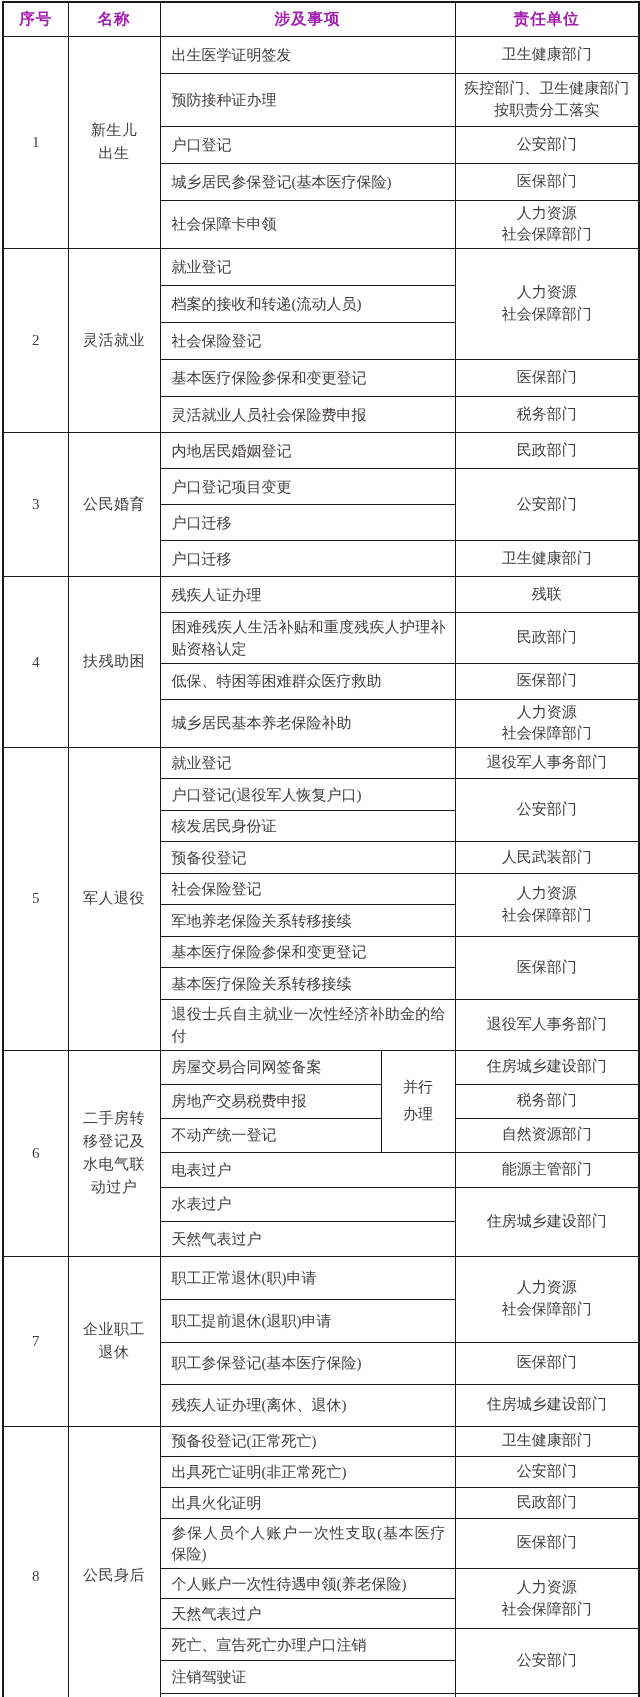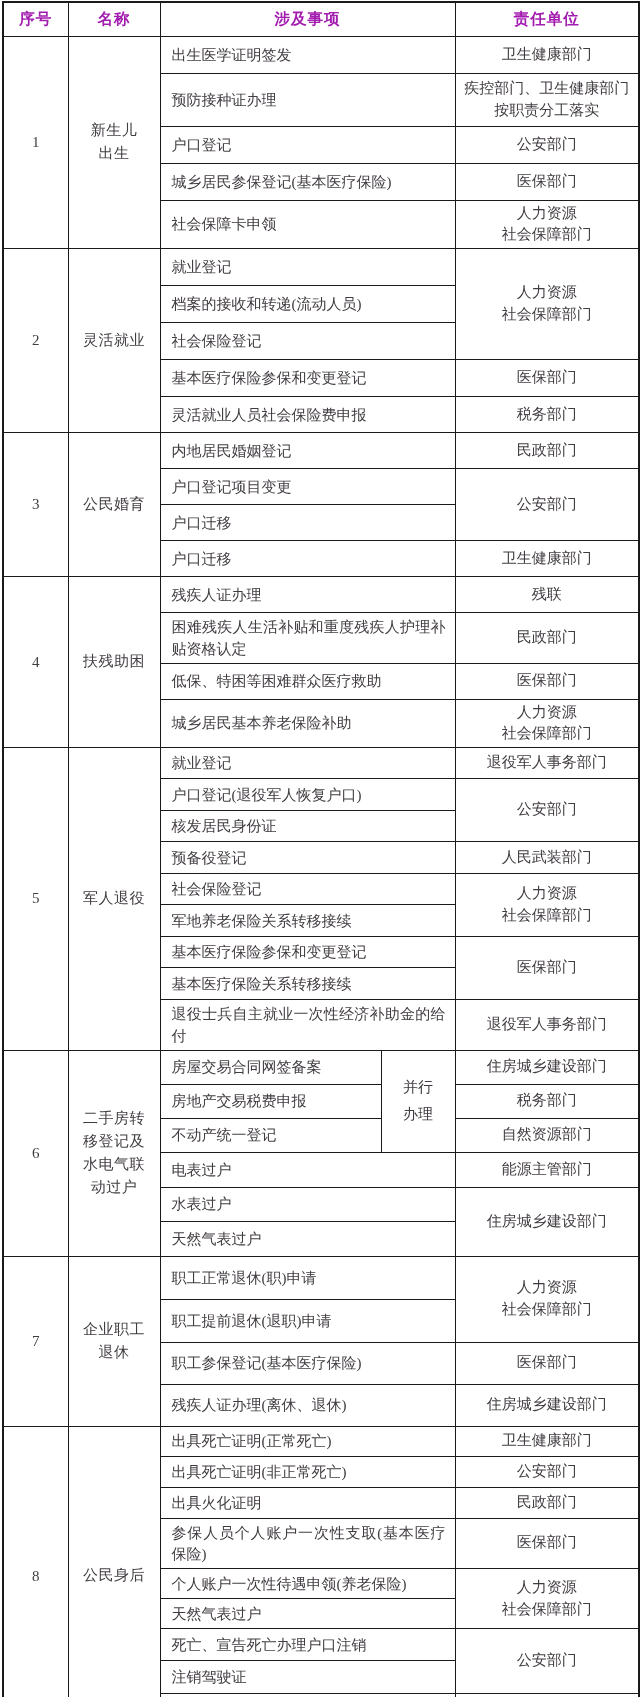--- a/index.html
+++ b/index.html
@@ -254,21 +254,21 @@
     <td class="dept">医保部门</td>
   </tr>
   <tr style="height:42px">
     <td class="item" colspan="2">残疾人证办理(离休、退休)</td>
     <td class="dept">住房城乡建设部门</td>
   </tr>
 
   <tr style="height:30px">
     <td class="no" rowspan="9">8</td>
     <td class="name" rowspan="9">公民身后</td>
-    <td class="item" colspan="2">出具死亡证明(正常死亡)</td>
+    <td class="item" colspan="2">预备役登记(正常死亡)</td>
     <td class="dept">卫生健康部门</td>
   </tr>
   <tr style="height:31px">
     <td class="item" colspan="2">出具死亡证明(非正常死亡)</td>
     <td class="dept">公安部门</td>
   </tr>
   <tr style="height:31px">
     <td class="item" colspan="2">出具火化证明</td>
     <td class="dept">民政部门</td>
   </tr>

